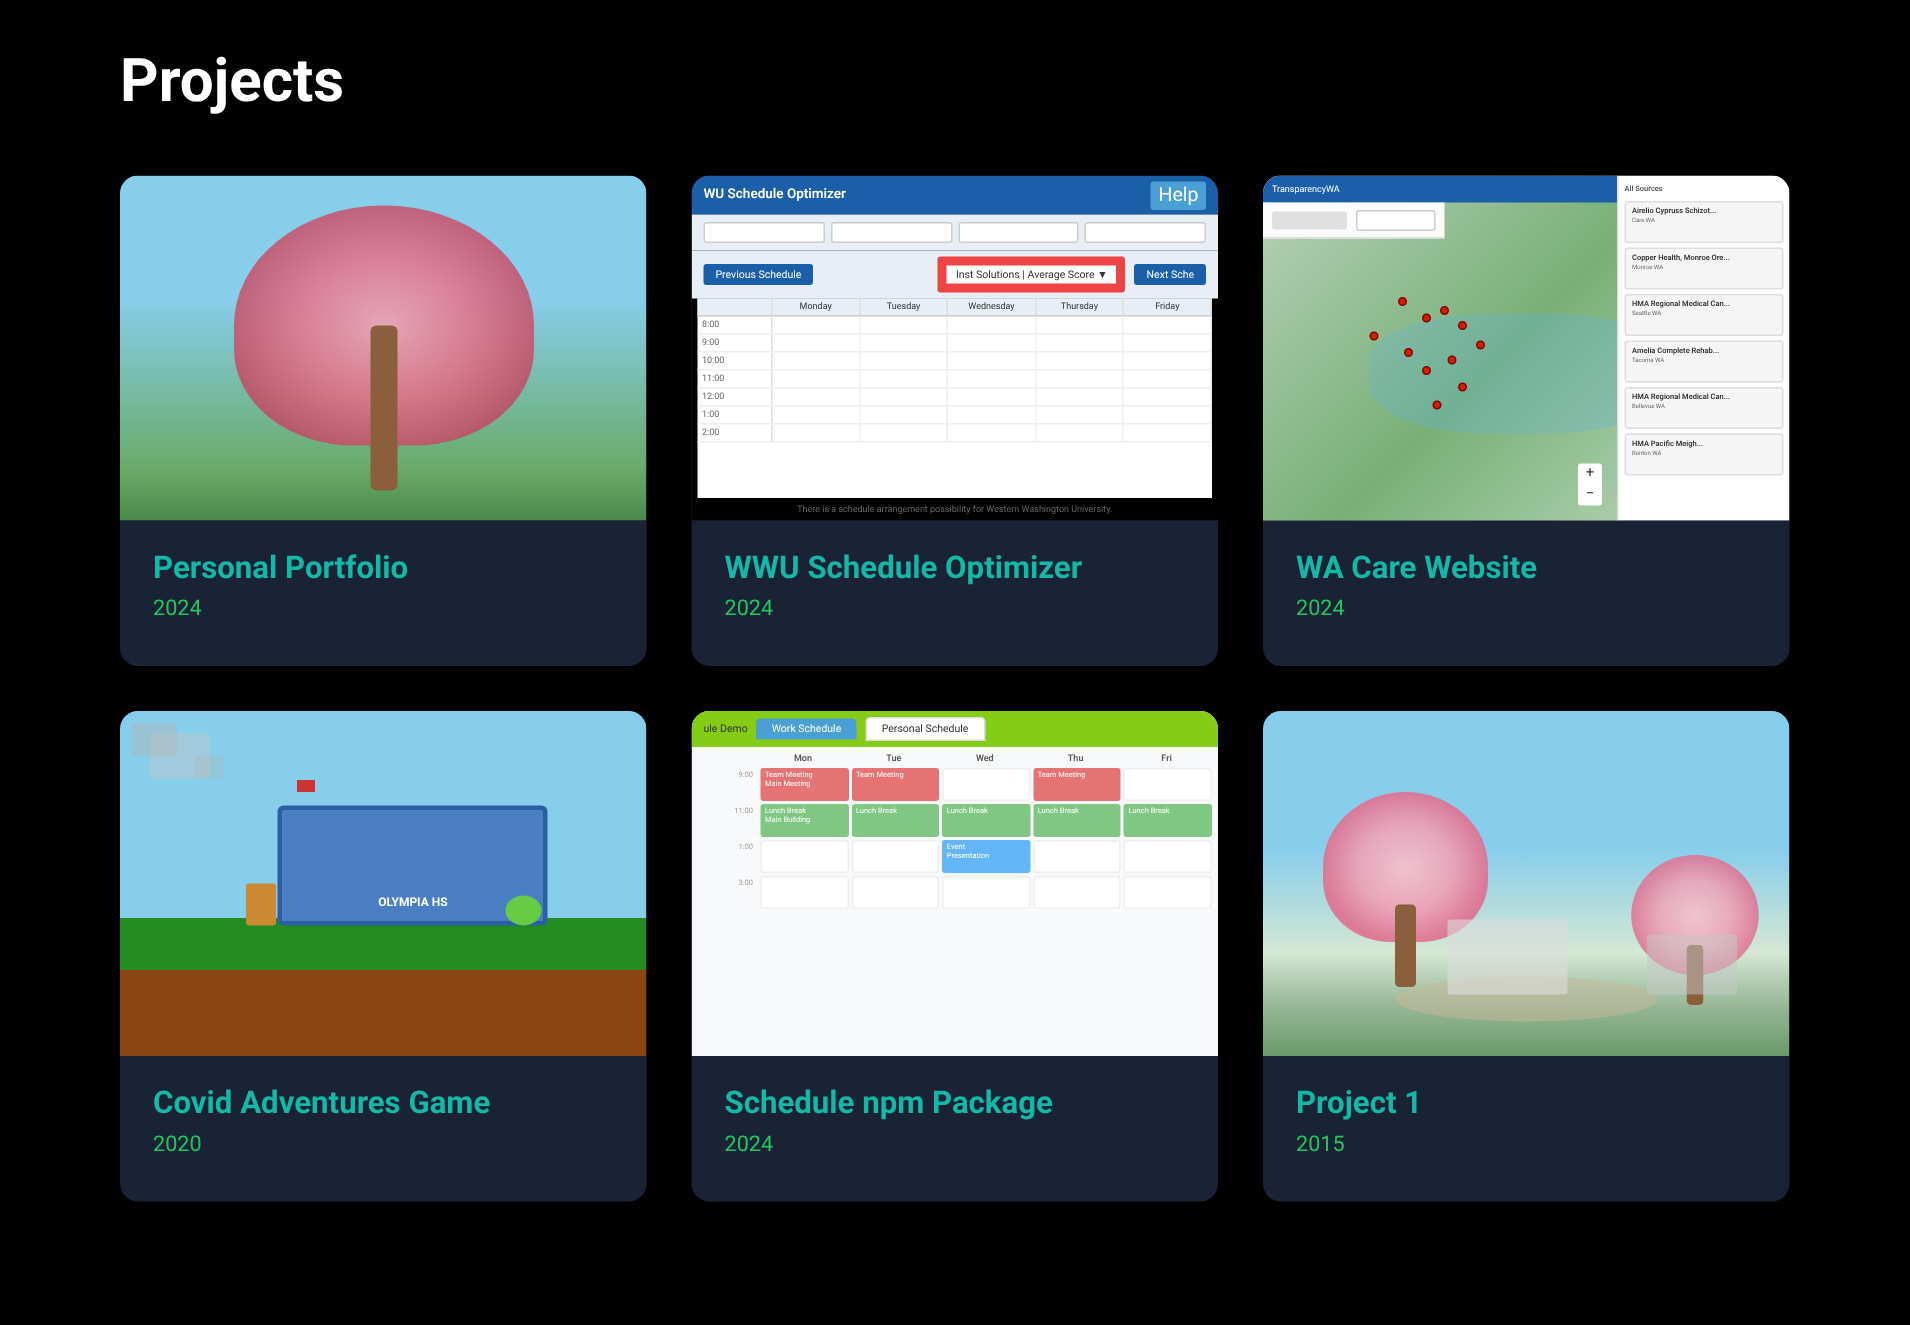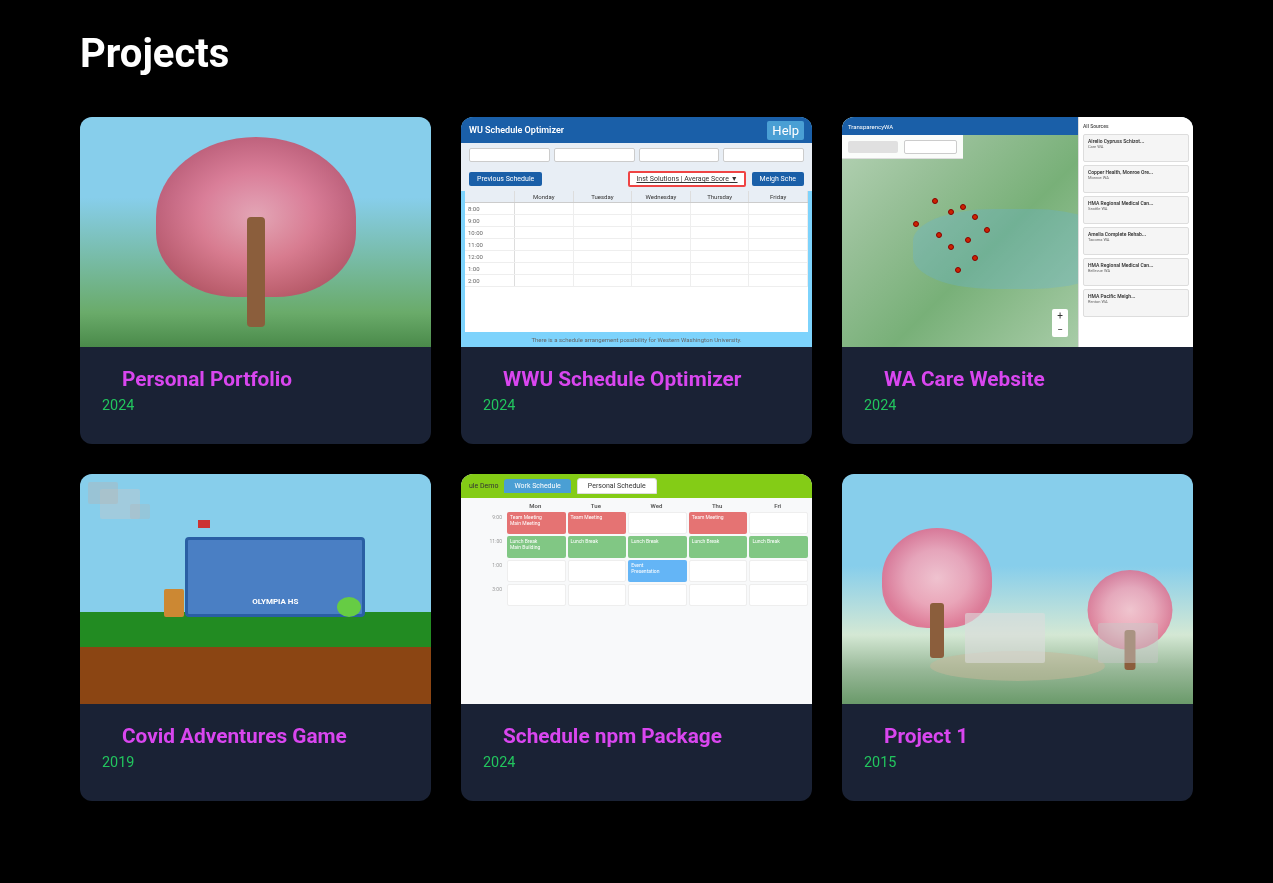--- a/index.html
+++ b/index.html
@@ -46,23 +46,22 @@
       position: relative;
     }
 
     .project-card-body {
       padding: 20px 22px 30px 22px;
     }
 
     .project-card-title {
       font-size: 1.3rem;
       font-weight: 700;
-      color: #d946ef;
+      color: #14b8a6;
       margin-bottom: 6px;
-      margin-left: 20px;
     }
 
     .project-card-year {
       font-size: 0.9rem;
       color: #22c55e;
     }
 
     
     .img-cherry-tree {
       background: linear-gradient(
@@ -96,21 +95,21 @@
       top: 100px;
       left: 50%;
       transform: translateX(-50%);
       width: 18px;
       height: 110px;
       background: #8B5E3C;
       border-radius: 4px;
     }
 
     .img-ww-scheduler {
-      background: #7dd3fc;
+      background: #000000;
       width: 100%;
       height: 100%;
       display: flex;
       flex-direction: column;
     }
 
     .img-ww-header {
       background: #1a5fa8;
       height: 26px;
       display: flex;
@@ -170,26 +169,25 @@
     .img-ww-next-btn {
       background: #1a5fa8;
       color: white;
       font-size: 7px;
       padding: 3px 8px;
       border-radius: 2px;
     }
 
     .img-ww-score {
       background: white;
-      border: 2px solid #ef4444;
+      border: 6px solid #ef4444;
       font-size: 7px;
       color: #333;
       padding: 2px 6px;
       border-radius: 2px;
-      text-decoration: underline;
     }
 
     .img-ww-table {
       flex: 1;
       background: white;
       margin: 0 4px;
     }
 
     .img-ww-table-header {
       display: grid;
@@ -641,21 +639,21 @@
         <div class="img-ww-controls">
           <div class="img-ww-control-item"></div>
           <div class="img-ww-control-item"></div>
           <div class="img-ww-control-item"></div>
           <div class="img-ww-control-item"></div>
         </div>
         <div class="img-ww-btn-row">
           <span class="img-ww-prev-btn">Previous Schedule</span>
           <div style="display:flex;gap:6px;align-items:center;">
             <span class="img-ww-score">Inst Solutions | Average Score ▼</span>
-            <span class="img-ww-next-btn">Meigh Sche</span>
+            <span class="img-ww-next-btn">Next Sche</span>
           </div>
         </div>
         <div class="img-ww-table">
           <div class="img-ww-table-header">
             <div class="img-ww-table-cell"></div>
             <div class="img-ww-table-cell">Monday</div>
             <div class="img-ww-table-cell">Tuesday</div>
             <div class="img-ww-table-cell">Wednesday</div>
             <div class="img-ww-table-cell">Thursday</div>
             <div class="img-ww-table-cell">Friday</div>
@@ -798,21 +796,21 @@
         </div>
         <div class="img-game-char"></div>
         <div class="img-game-slime"></div>
 
         <div style="position:absolute;top:8px;left:8px;width:30px;height:22px;background:rgba(180,180,180,0.4);border-radius:2px;"></div>
         <div style="position:absolute;top:30px;left:50px;width:20px;height:15px;background:rgba(180,180,180,0.3);border-radius:2px;"></div>
       </div>
     </div>
     <div class="project-card-body">
       <div class="project-card-title">Covid Adventures Game</div>
-      <div class="project-card-year">2019</div>
+      <div class="project-card-year">2020</div>
     </div>
   </div>
 
   <div class="project-card">
     <div class="project-card-image">
       <div class="img-schedule-npm">
         <div class="img-npm-header">
           <span>ule Demo</span>
           <div class="img-npm-tab">Work Schedule</div>
           <div class="img-npm-tab-inactive">Personal Schedule</div>

